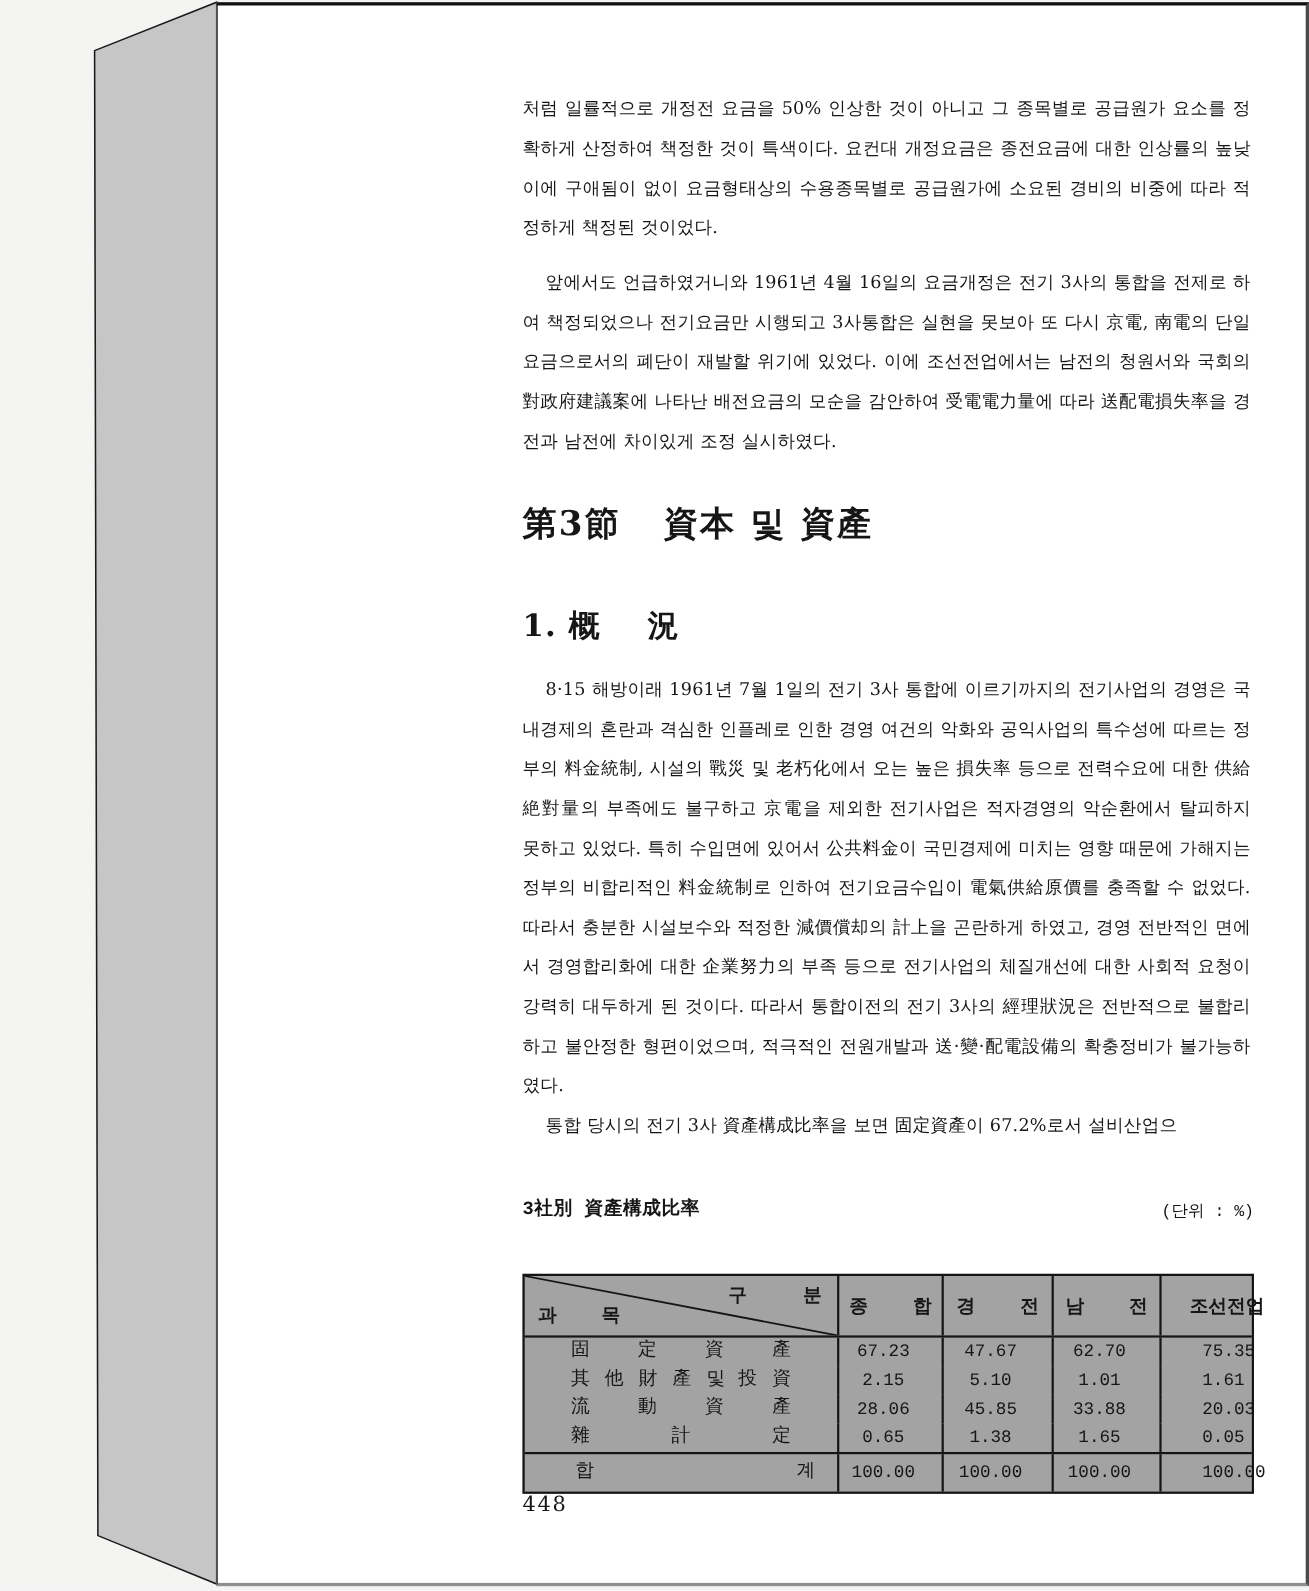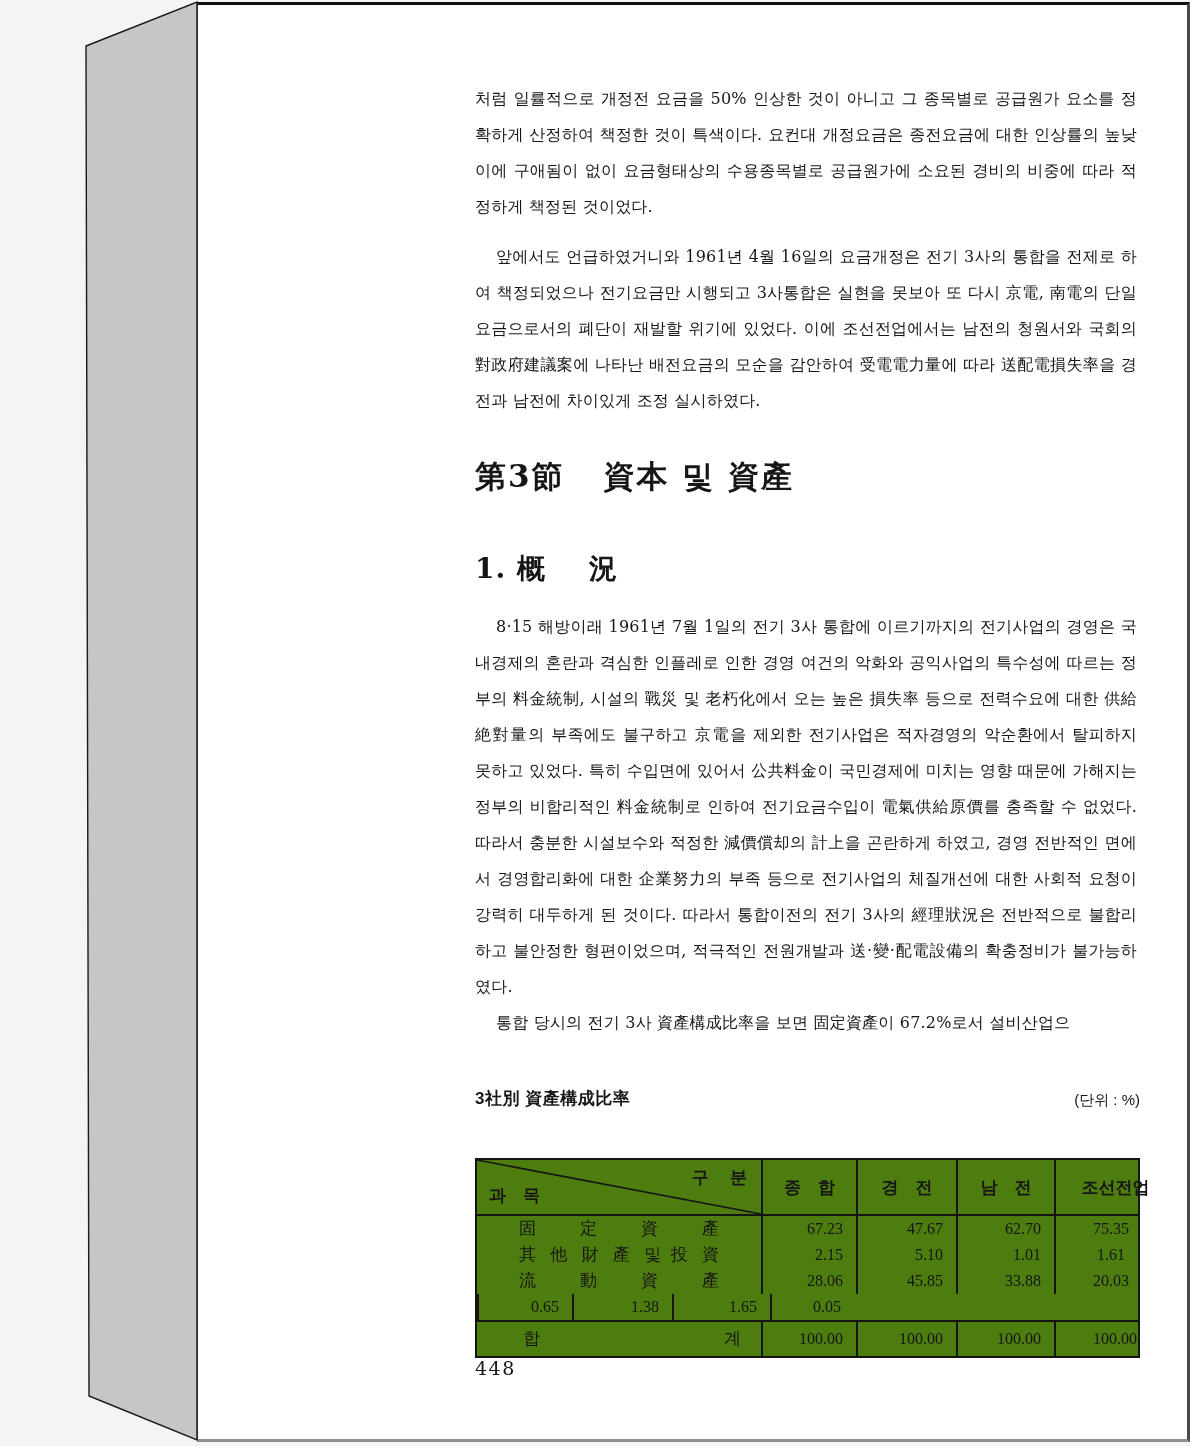--- a/index.html
+++ b/index.html
@@ -65,29 +65,29 @@
   .bodyflow { top: 604px; }
   .bodyflow .para + .para { margin-top: 0; }
 
   
   .tablewrap { top: 1082px; width: 665px; }
   .t-titlebar {
     display: flex;
     justify-content: space-between;
     align-items: flex-end;
     margin-bottom: 7px;
-    font-family: Liberation Sans, sans-serif;
+    font-family: Liberation Mono, monospace;
   }
   .t-title { font-weight: bold; font-size: 17px; letter-spacing: 0.5px; }
   .t-unit  { font-size: 15px; }
 
   .dtable {
     border: 2px solid #151515;
-    font-family: Liberation Serif, serif;
-    background: #4d7c0f;
+    font-family: Liberation Mono, monospace;
+    background: #a3a3a3;
     margin-top: 48px;
   }
   .trow { display: flex; }
   .cell { box-sizing: border-box; }
   .cell.label { width: 284px; }
   .cell.val   { border-left: 2px solid #151515; }
   .c1 { width: 95px; } .c2 { width: 100px; } .c3 { width: 98px; } .c4 { width: 84px; padding-left: 37px; }
 
   .thead { border-bottom: 2px solid #151515; }
   .thead .cell { height: 54px; }
@@ -107,21 +107,21 @@
   }
 
   .data .cell { height: 26px; line-height: 26px; }
   .spread {
     font-size: 17px;
     text-align: justify;
     text-align-last: justify;
     padding: 0 42px;
   }
   .num {
-    text-align: right;
+    text-align: center;
     padding-right: 13px;
     font-size: 16px;
   }
 
   .total { border-top: 2px solid #151515; }
   .total .cell { height: 34px; line-height: 34px; }
   .total .spread { padding: 0 20px 0 46px; }
 
   .pagenum {
     position: absolute;
@@ -198,20 +198,21 @@
 
         <div class="trow data">
           <div class="cell label spread">流 動 資 產</div>
           <div class="cell val num c1">28.06</div>
           <div class="cell val num c2">45.85</div>
           <div class="cell val num c3">33.88</div>
           <div class="cell val num c4">20.03</div>
         </div>
 
         <div class="trow data">
+          <div class="cell label spread">雜 計 定</div>
           <div class="cell val num c1">0.65</div>
           <div class="cell val num c2">1.38</div>
           <div class="cell val num c3">1.65</div>
           <div class="cell val num c4">0.05</div>
         </div>
 
 
         <div class="trow total">
           <div class="cell label spread">합 계</div>
           <div class="cell val num c1">100.00</div>

